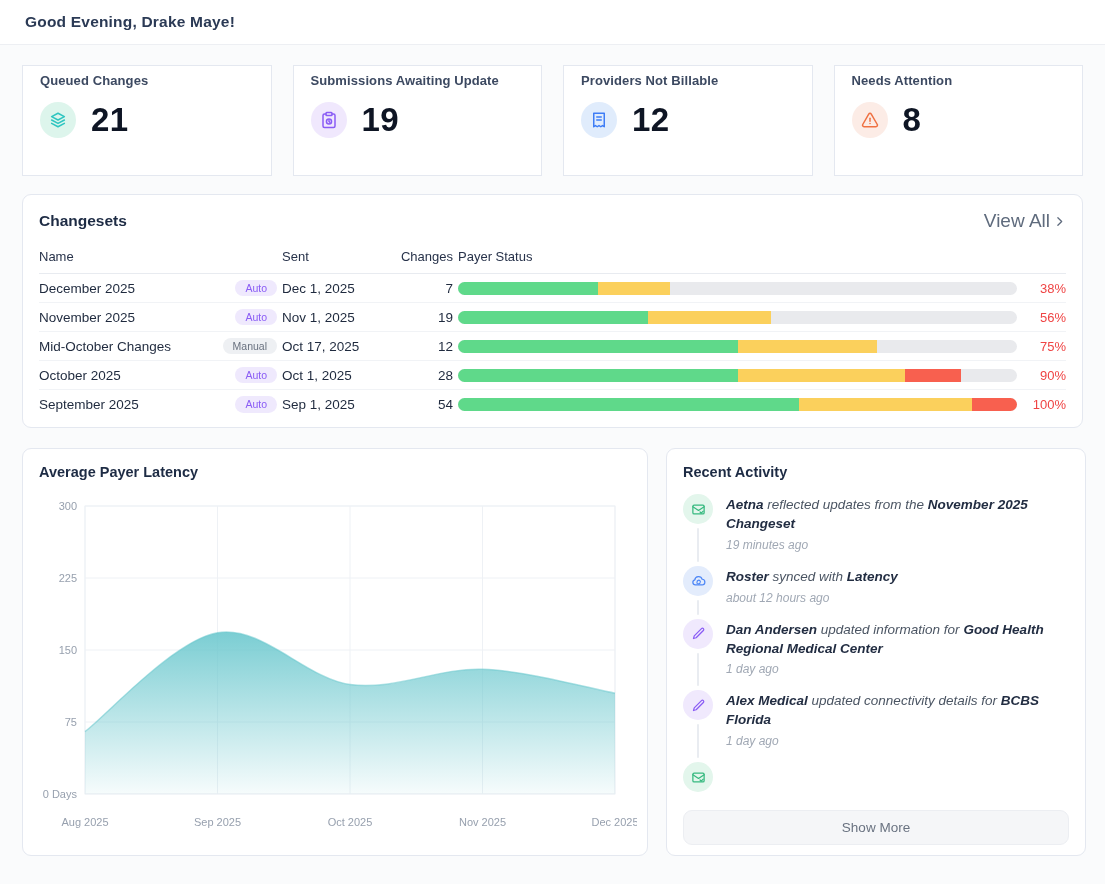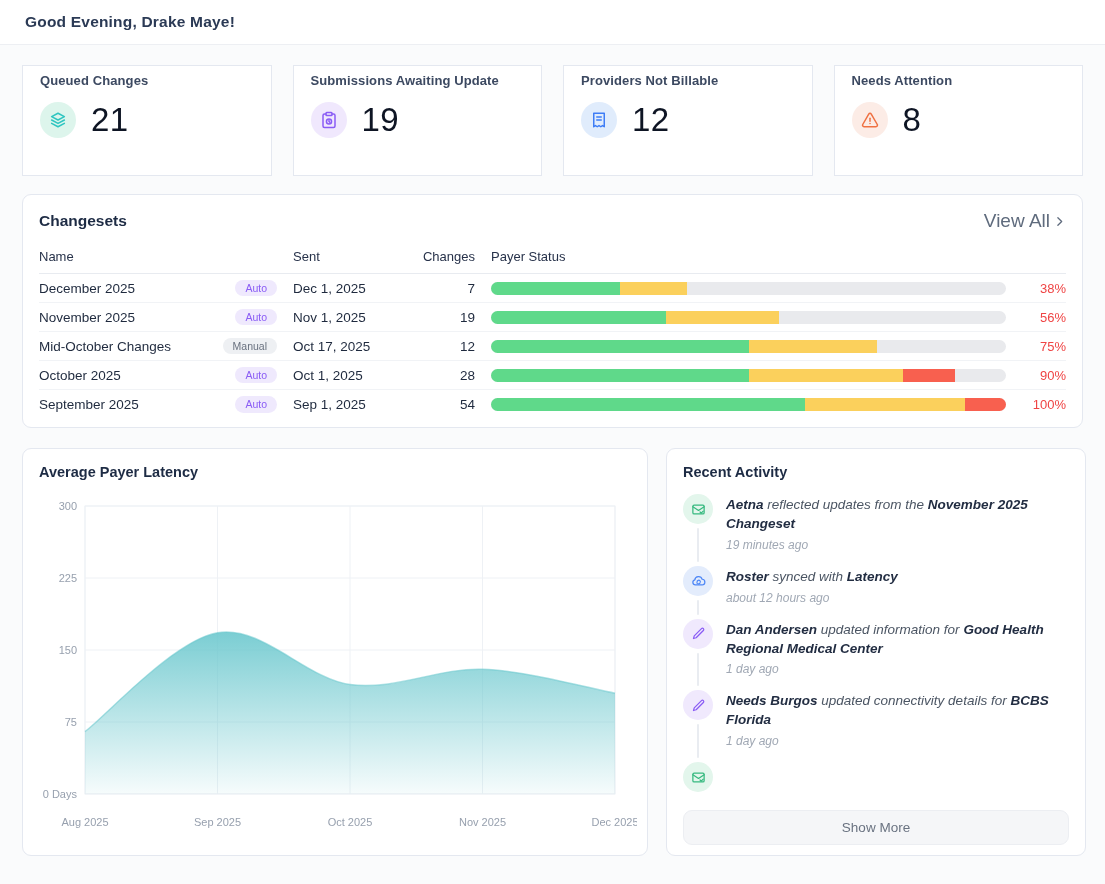--- a/index.html
+++ b/index.html
@@ -11,31 +11,31 @@
 
   main { padding:20px 22px 0 22px; }
 
   
   .stats { display:grid; grid-template-columns:repeat(4,1fr); gap:21px; }
   .stat-card { background:#fff; border:1px solid #e4e8f0; border-radius:0; padding:7px 17px; height:111px; }
   .stat-label { font-size:13px; color:#3c4961; font-weight:bold; letter-spacing:.1px; }
   .stat-body { display:flex; align-items:center; gap:15px; margin-top:13px; }
   .stat-icon { width:36px; height:36px; border-radius:50%; display:flex; align-items:center; justify-content:center; flex:0 0 36px; }
   .stat-icon svg { width:18px; height:18px; }
-  .stat-value { font-size:33px; font-weight:normal; color:#0e1524; letter-spacing:.5px; }
+  .stat-value { font-size:33px; font-weight:bold; color:#0e1524; letter-spacing:.5px; }
 
   
   .card { background:#fff; border:1px solid #e4e8f0; border-radius:9px; }
   .changesets { margin-top:18px; padding:15px 16px 8px 16px; }
   .card-head { display:flex; align-items:center; justify-content:space-between; }
   .card-title { font-size:15.5px; font-weight:bold; color:#1d2b44; }
   .view-all { display:flex; align-items:center; gap:3px; font-size:19px; color:#5f6b7d; cursor:pointer; text-decoration:none; }
   .view-all svg { width:13px; height:13px; }
 
-  .thead, .trow { display:grid; grid-template-columns:238px 104px 62px 1fr 44px; column-gap:16px; align-items:center; }
+  .thead, .trow { display:grid; grid-template-columns:238px 104px 62px 1fr 44px; column-gap:5px; align-items:center; }
   .thead { height:34px; margin-top:8px; border-bottom:1px solid #e8ebf0; font-size:13px; color:#27324a; }
   .thead .h-changes { text-align:right; }
   .trow { height:29px; border-bottom:1px solid #f1f3f6; font-size:13.5px; color:#1f2a3e; }
   .trow:last-child { border-bottom:none; }
   .cell.name { display:flex; align-items:center; justify-content:space-between; }
   .badge { font-size:10.5px; padding:3px 10px; border-radius:999px; line-height:1; }
   .badge.auto { background:#efe9fd; color:#8a5cf5; }
   .badge.manual { background:#eef0f3; color:#69717f; }
   .cell.changes { text-align:right; }
   .track { height:13px; border-radius:7px; overflow:hidden; display:flex; }
@@ -322,21 +322,21 @@
           <div class="act-item">
       <div class="act-rail">
         <span class="act-icon purple">
                 <svg viewBox="0 0 24 24" fill="none" stroke="currentColor" stroke-width="2" stroke-linecap="round" stroke-linejoin="round">
                   <path d="m4 20 1.2-4.2L16.8 4.2a2.12 2.12 0 0 1 3 3L8.2 18.8 4 20Z"></path>
                 </svg>
               </span>
         <span class="act-line"></span>
       </div>
       <div class="act-body">
-        <div class="act-text"><span class="b">Needs Burgos</span><span class=""> updated connectivity details for </span><span class="b">BCBS Florida</span></div>
+        <div class="act-text"><span class="b">Alex Medical</span><span class=""> updated connectivity details for </span><span class="b">BCBS Florida</span></div>
         <div class="act-time">1 day ago</div>
       </div>
     </div>
           <div class="act-item">
       <div class="act-rail">
         <span class="act-icon green">
                 <svg viewBox="0 0 24 24" fill="none" stroke="currentColor" stroke-width="2" stroke-linecap="round" stroke-linejoin="round">
                   <rect x="3" y="5" width="18" height="14" rx="2"></rect>
                   <path d="m3 7.5 9 6 9-6"></path>
                   <path d="m14.5 16 1.8 1.8 3.2-3.2"></path>

